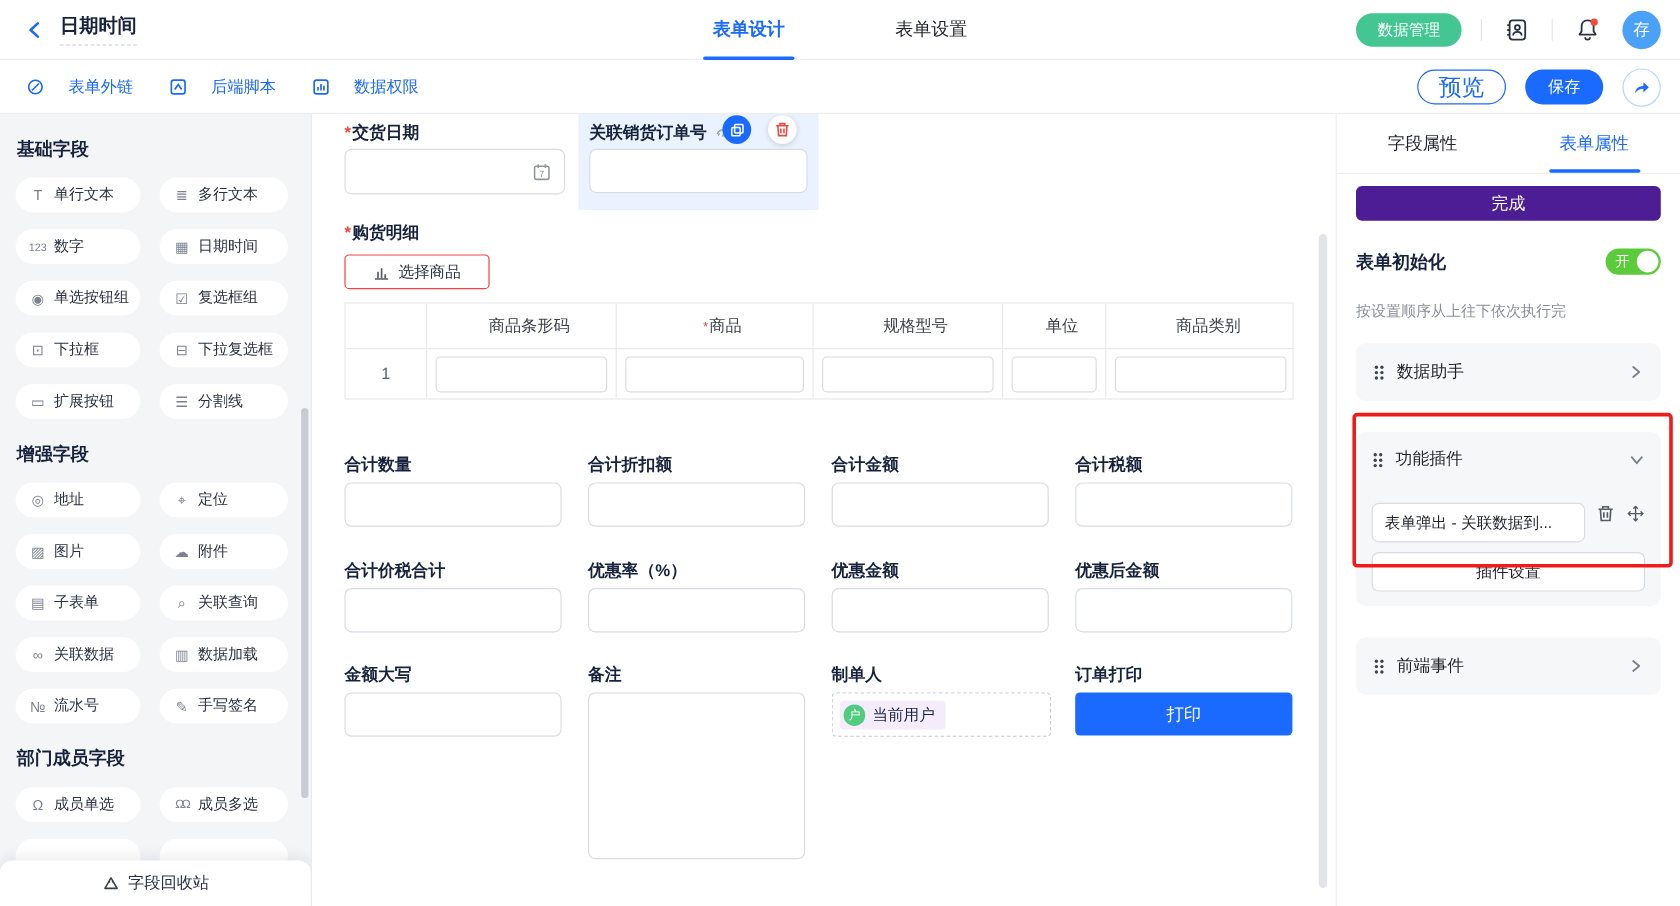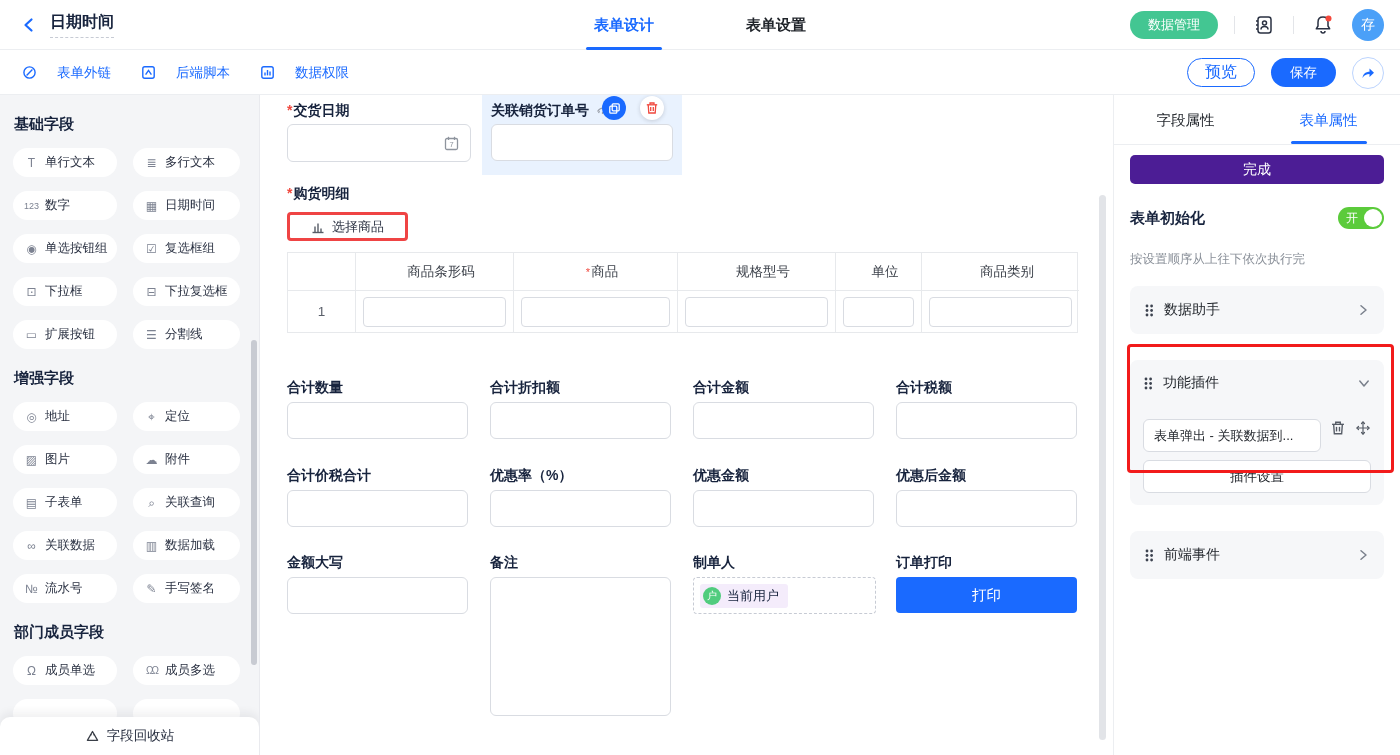--- a/index.html
+++ b/index.html
@@ -7,38 +7,38 @@
     font-family:"Liberation Sans","DejaVu Sans",sans-serif; color:#1F2329; }
   .abs { position:absolute; }
 
   
   .header { position:absolute; top:0; left:0; right:0; height:50px; background:#fff;
     border-bottom:1px solid #ECEEF1; z-index:30; }
   .header-left { position:absolute; left:0; top:0; height:50px; display:flex; align-items:center; padding-left:18px; gap:10px; }
   .back-btn { width:22px; height:22px; display:flex; align-items:center; justify-content:center; cursor:pointer; }
   .page-title { font-size:16px; font-weight:700; color:#17233D; border-bottom:1px dashed #C7CBD4; padding-bottom:4px; }
   .header-tabs { position:absolute; left:0; right:0; top:0; height:50px; display:flex; justify-content:center; gap:92px; }
-  .htab { height:50px; line-height:50px; font-size:15px; color:#1F2329; position:relative; cursor:pointer;font-weight:bold; }
+  .htab { height:50px; line-height:50px; font-size:15px; color:#1F2329; position:relative; cursor:pointer; }
   .htab.active { color:#1A6AFF; font-weight:600; }
   .htab.active::after { content:""; position:absolute; left:-8px; right:-8px; bottom:0; height:3px; background:#1A6AFF; border-radius:2px; }
   .header-right { position:absolute; right:0; top:0; height:50px; display:flex; align-items:center; gap:16px; padding-right:16px; }
   .green-btn { height:28px; padding:0 18px; border-radius:15px; background:#43C692; color:#fff; font-size:13px;
     display:flex; align-items:center; cursor:pointer; }
   .vdiv { width:1px; height:18px; background:#E3E5E9; }
   .icon-btn { width:26px; height:26px; display:flex; align-items:center; justify-content:center; cursor:pointer; position:relative; }
   .avatar { width:32px; height:32px; border-radius:50%; background:#4BA0F8; color:#fff; font-size:14px;
     display:flex; align-items:center; justify-content:center; cursor:pointer; }
 
   
   .subbar { position:absolute; top:50px; left:0; right:0; height:45px; background:#fff; border-bottom:1px solid #ECEEF1; z-index:29; }
   .subbar-left { position:absolute; left:22px; top:0; height:45px; display:flex; align-items:center; gap:30px; }
   .sublink { display:flex; align-items:center; gap:20px; color:#1A6AFF; font-size:13.5px; cursor:pointer; }
   .subbar-right { position:absolute; right:16px; top:0; height:45px; display:flex; align-items:center; gap:16px; }
   .pill-outline { height:29px; padding:0 17px; border-radius:15px; border:1px solid #1A6AFF; color:#1A6AFF;
-    font-size:16px; display:flex; align-items:center; background:#fff; cursor:pointer; }
+    font-size:19px; display:flex; align-items:center; background:#fff; cursor:pointer; }
   .pill-filled { height:29px; padding:0 19px; border-radius:15px; background:#1A6AFF; color:#fff;
     font-size:13.5px; display:flex; align-items:center; cursor:pointer; }
   .share-btn { width:32px; height:32px; border-radius:50%; border:1px solid #BCD4FE; display:flex;
     align-items:center; justify-content:center; background:#fff; cursor:pointer; }
 
   
   .sidebar { position:absolute; top:95px; left:0; width:260px; bottom:0; background:#F4F5F7;
     border-right:1px solid #E9EAEE; overflow:hidden; }
   .side-title { font-size:15px; font-weight:700; color:#17233D; margin:20px 0 4px 14px; }
   .side-grid { display:grid; grid-template-columns:104px 107px; column-gap:16px; row-gap:14px; padding:10px 0 0 13px; }
@@ -52,21 +52,21 @@
 
   
   .canvas { position:absolute; top:95px; left:260px; right:287px; bottom:0; background:#fff; overflow:hidden; }
   .cv-label { font-size:14px; font-weight:600; color:#17233D; line-height:20px; white-space:nowrap; }
   .req { color:#F0483E; margin-right:1px; }
   .cv-input { border:1px solid #D9DCE2; border-radius:6px; background:#fff; }
   .sel-block { position:absolute; left:222px; top:0; width:200px; height:80px; background:#E9F2FE; }
   .mini-circle { width:24px; height:24px; border-radius:50%; display:flex; align-items:center; justify-content:center; cursor:pointer; }
   .copy-circle { background:#1A6AFF; }
   .trash-circle { background:#fff; box-shadow:0 1px 4px rgba(31,35,41,.18); }
-  .sel-btn { position:absolute; left:27px; top:117px; width:121px; height:29px; border:3px solid #ef4444;
+  .sel-btn { position:absolute; left:27px; top:117px; width:121px; height:29px; border:1px solid #ef4444;
     border-radius:4px; background:#fff; display:flex; align-items:center; justify-content:center; gap:7px;
     font-size:13px; color:#2A3142; cursor:pointer; }
   .ptable { position:absolute; left:27px; top:157px; width:791px; border:1px solid #E7E9EC; font-size:13.5px; }
   .pt-row { display:grid; grid-template-columns:68px 158px 164px 158px 86px 157px;text-align:center; }
   .pt-h { height:38px; line-height:37px; padding-left:13px; color:#3A3F48; border-right:1px solid #E7E9EC;
     border-bottom:1px solid #E7E9EC; overflow:hidden; white-space:nowrap; }
   .pt-c { height:41px; border-right:1px solid #E7E9EC; display:flex; align-items:center; padding:0 7px; }
   .pt-h:last-child,.pt-c:last-child { border-right:none; }
   .pt-num { justify-content:center; color:#5A5F6A; }
   .cell-input { width:100%; height:30px; border:1px solid #D9DCE2; border-radius:4px; background:#fff; }

